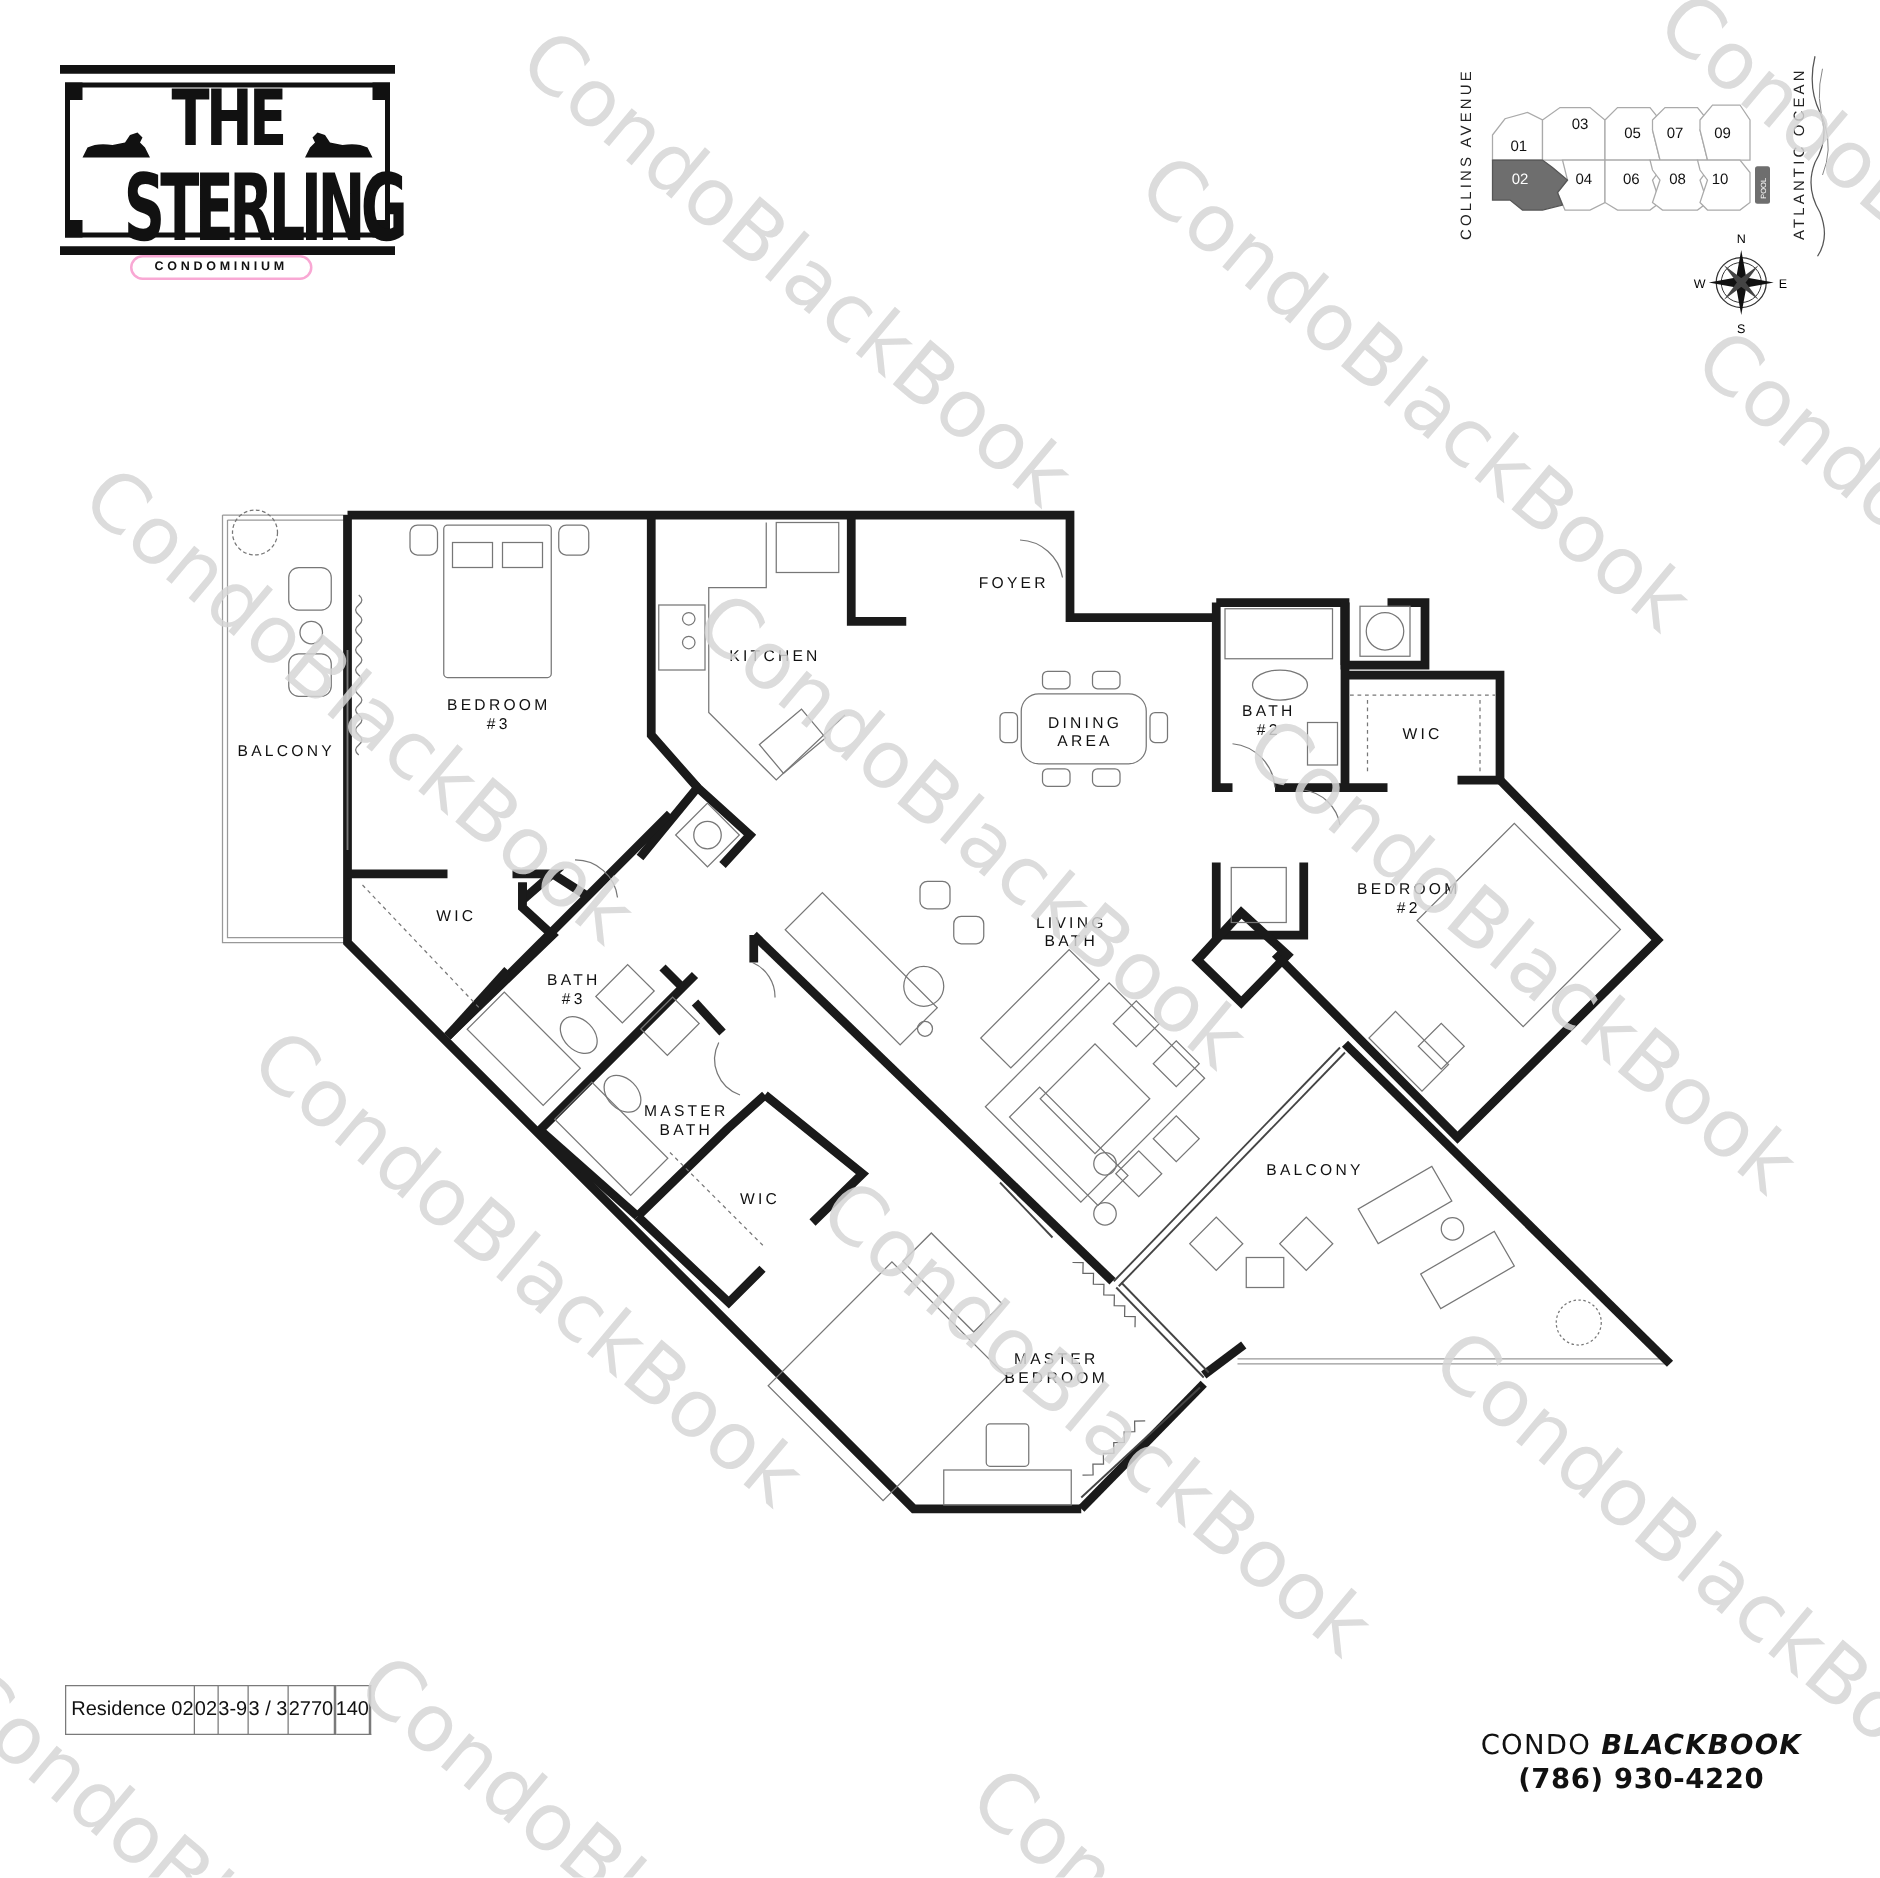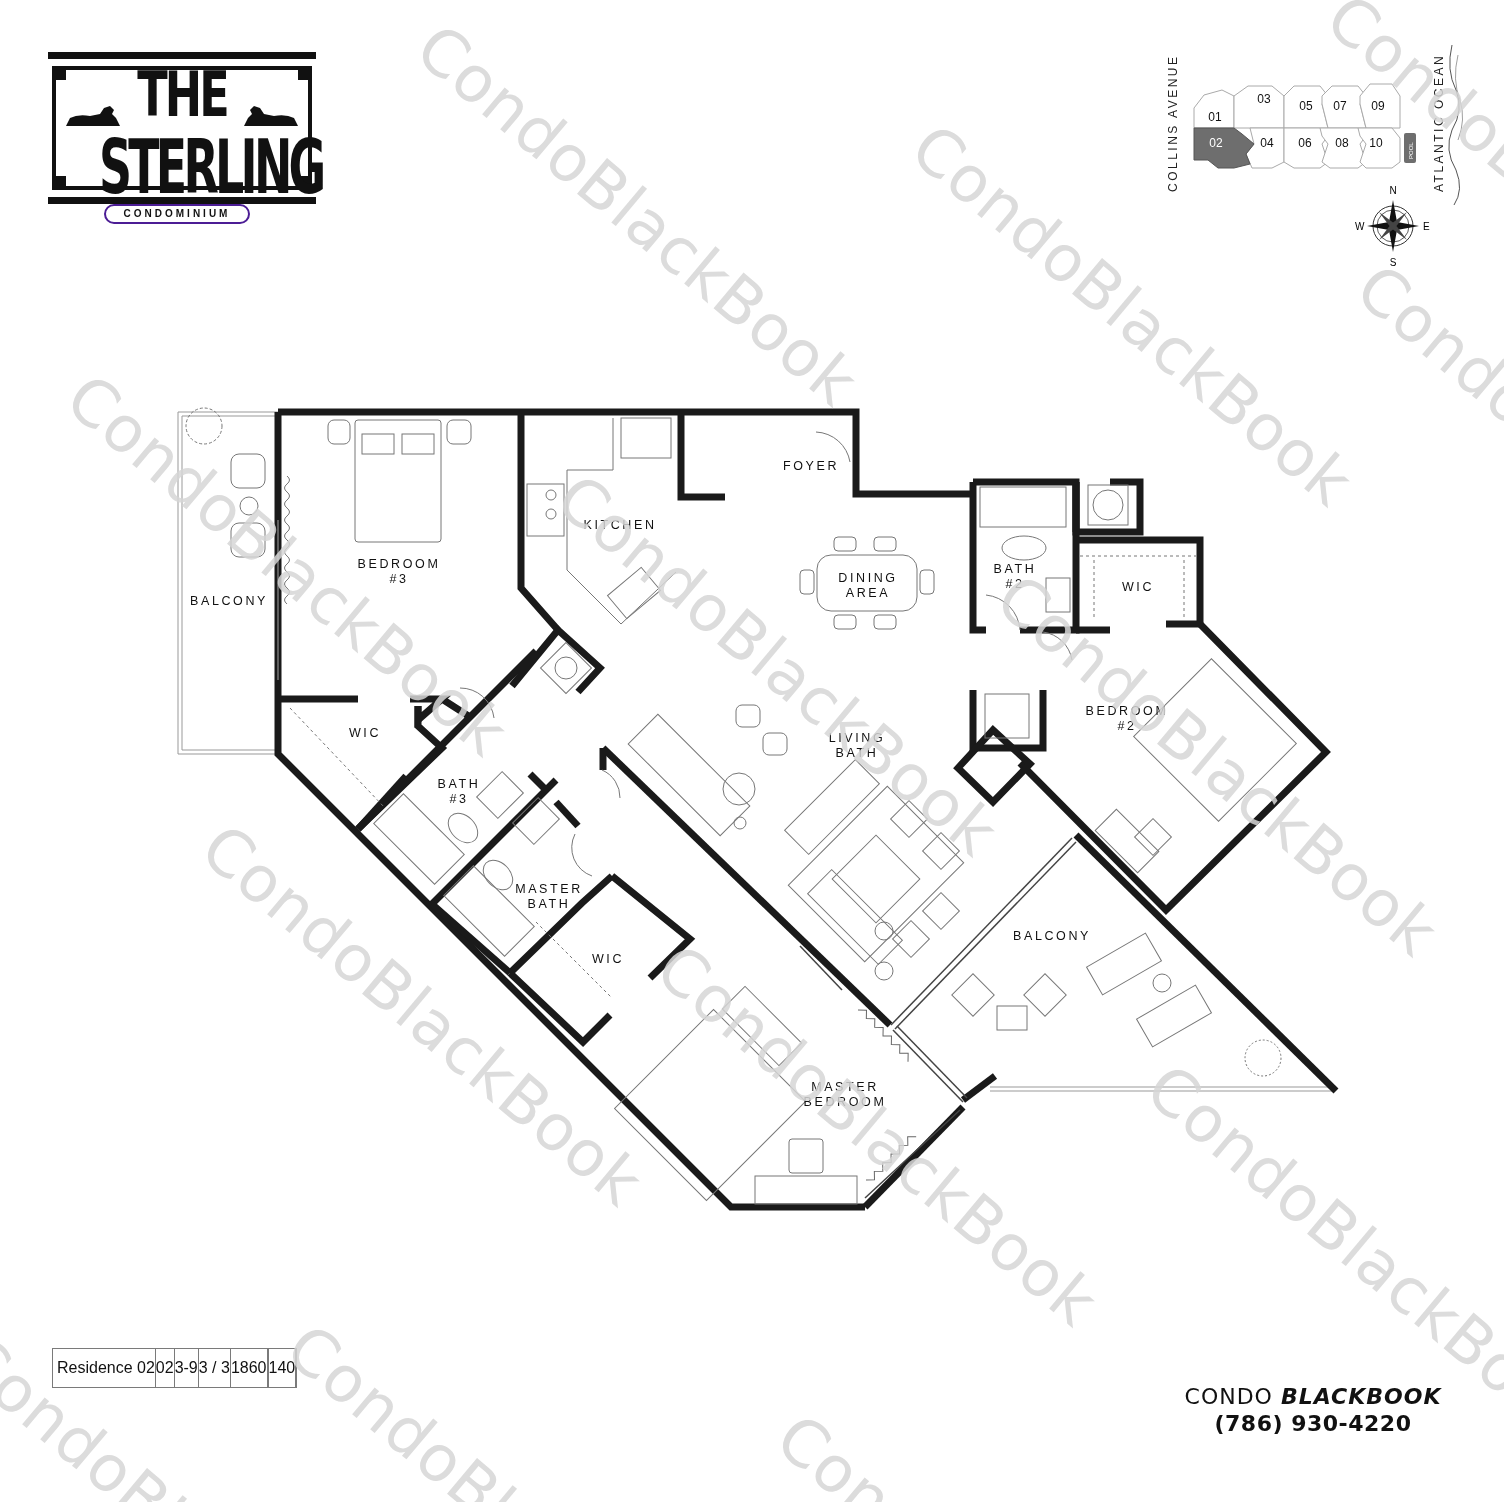--- a/index.html
+++ b/index.html
@@ -5,21 +5,21 @@
   html, body { margin: 0; padding: 0; background: #ffffff; }
   body { width: 1504px; height: 1502px; position: relative; overflow: hidden; font-family: "Liberation Sans", sans-serif; color: #1a1a1a; }
 
   
   .logo { position: absolute; left: 48px; top: 52px; width: 268px; height: 152px; }
   .logo-frame { position: absolute; inset: 0; border-top: 7px solid #111; border-bottom: 7px solid #111; }
   .logo-inner { position: absolute; left: 4px; right: 4px; top: 14px; bottom: 14px; border: 4px solid #111; }
   .logo-corner { position: absolute; width: 14px; height: 14px; background: #111; }
   .logo-the { position: absolute; left: 0; right: 0; top: 12px; text-align: center; font-family: "DejaVu Sans", sans-serif; font-weight: bold; font-size: 62px; letter-spacing: -4px; transform: scaleX(0.72); line-height: 1; color: #111; }
   .logo-sterling { position: absolute; left: 0; right: 0; top: 78px; text-align: center; font-family: "DejaVu Sans", sans-serif; font-weight: bold; font-size: 74px; letter-spacing: -6px; transform: scaleX(0.62); line-height: 1; color: #111; }
-  .logo-condo { position: absolute; left: 56px; top: 152px; width: 142px; height: 16px; border: 2px solid #4c1d95; border-radius: 10px; font-size: 10px; letter-spacing: 3px; text-align: center; line-height: 16px; font-weight: bold; color: #111; }
+  .logo-condo { position: absolute; left: 56px; top: 152px; width: 142px; height: 16px; border: 2px solid #f9a8d4; border-radius: 10px; font-size: 10px; letter-spacing: 3px; text-align: center; line-height: 16px; font-weight: bold; color: #111; }
   .logo-lion { position: absolute; top: 52px; width: 58px; height: 24px; }
 
   
   .keyplan { position: absolute; left: 1160px; top: 40px; width: 320px; height: 240px; }
   .vlabel { position: absolute; font-size: 12px; letter-spacing: 2.5px; white-space: nowrap; transform-origin: left top; transform: rotate(-90deg); color: #222; }
 
   
   .plan { position: absolute; left: 0; top: 0; width: 1504px; height: 1502px; }
   .room-label { position: absolute; font-size: 12.5px; letter-spacing: 2.6px; text-align: center; line-height: 15px; color: #111; transform: translateX(-50%); white-space: pre; }
 
@@ -319,21 +319,21 @@
 <div class="wm" style="left:810px; top:1400px;">CondoBlackBook</div>
 <div class="wm" style="left:-10px; top:1320px;">CondoBlackBook</div>
 
 <table class="spec-table">
   <tbody>
   <tr>
     <td class="left">Residence 02</td>
     <td>02</td>
     <td>3-9</td>
     <td>3 / 3</td>
-    <td>1860</td>
+    <td>2770</td>
     <td></td>
     <td>140</td>
     <td></td>
   </tr>
 </tbody>
   </table>
 
 <div class="brand">
   <div class="brand-name">
     <span>CONDO</span>

